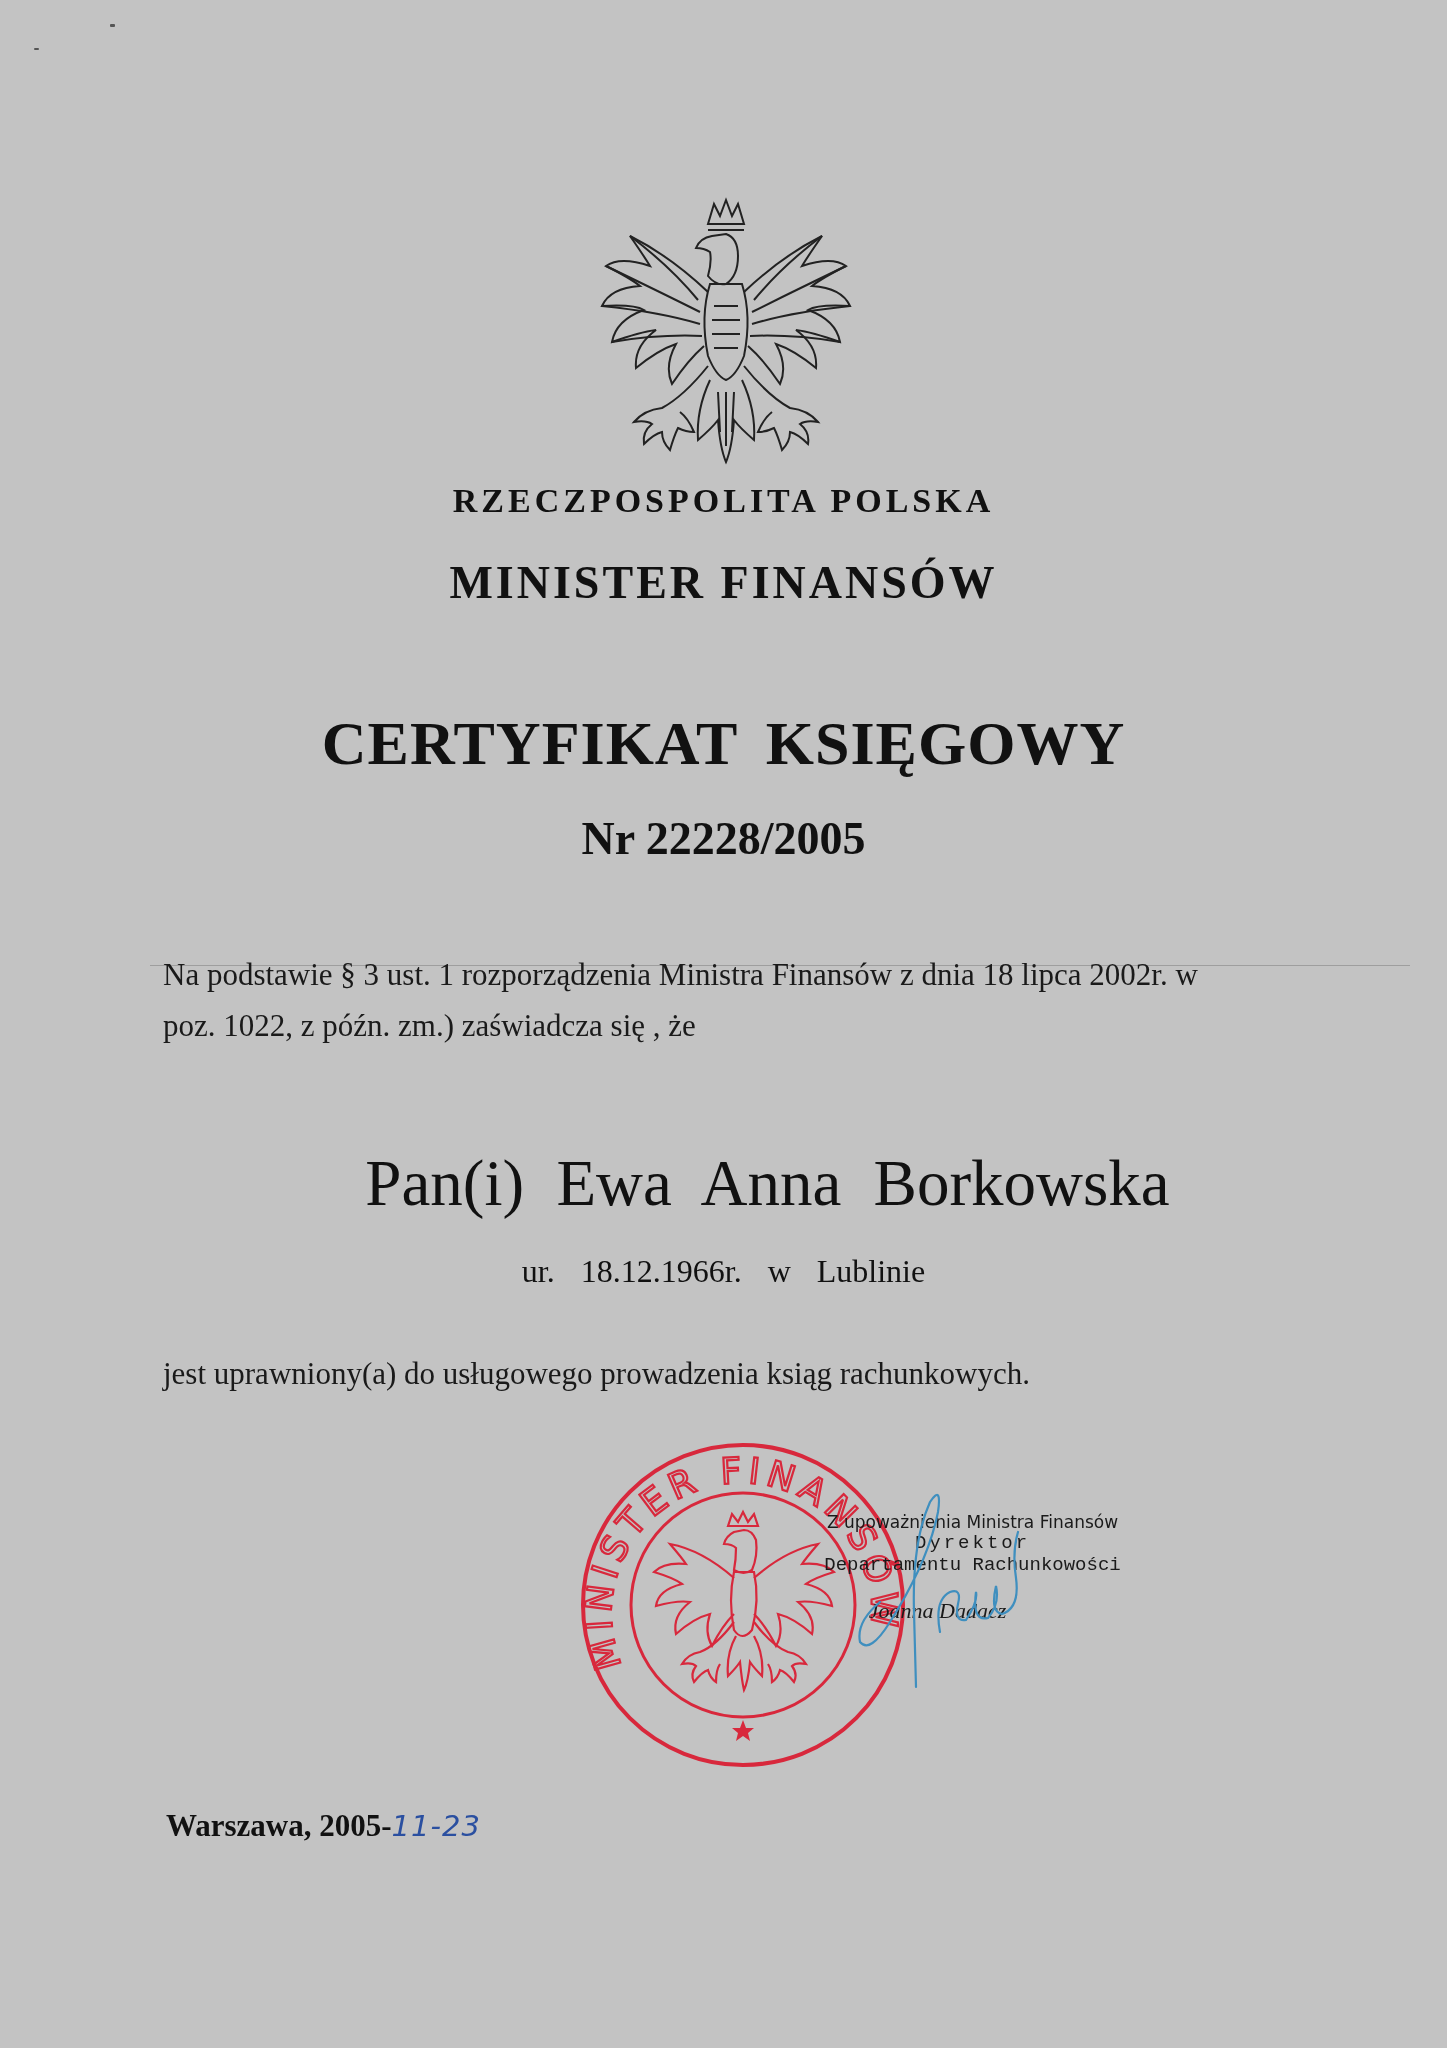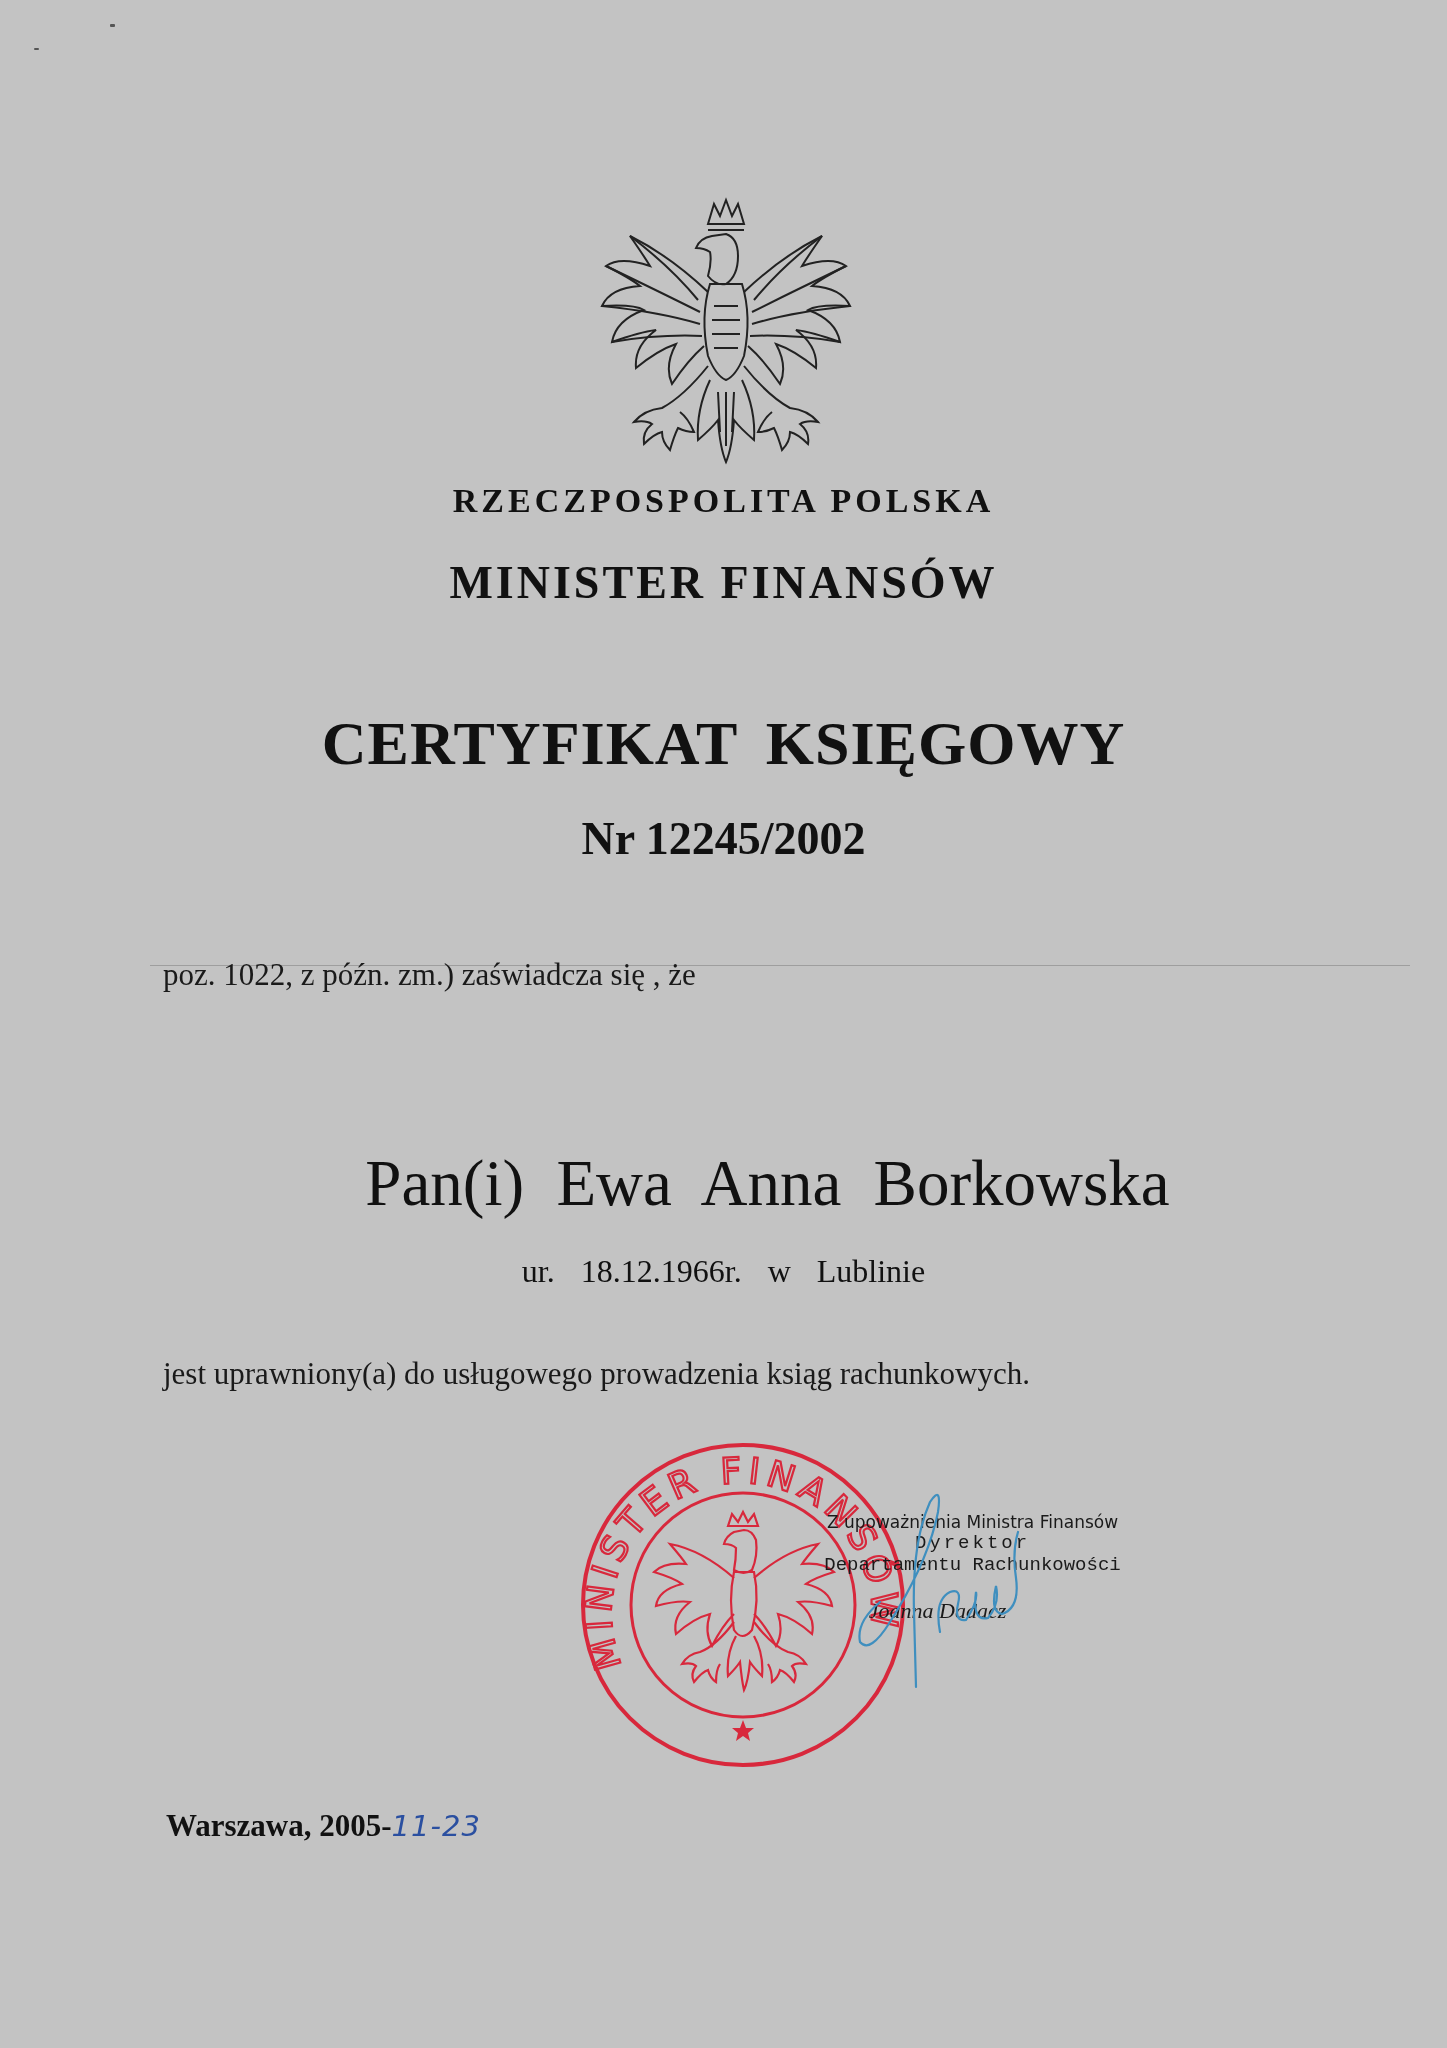--- a/index.html
+++ b/index.html
@@ -59,23 +59,24 @@
 
     <path d="M108 170 Q84 200 62 212 Q44 214 34 226 Q46 224 52 228 Q42 236 44 248 Q54 238 62 236 Q62 246 70 254 Q74 240 78 232 Q86 236 94 236 Q88 222 80 216"></path>
     <path d="M144 170 Q168 200 190 212 Q208 214 218 226 Q206 224 200 228 Q210 236 208 248 Q198 238 190 236 Q190 246 182 254 Q178 240 174 232 Q166 236 158 236 Q164 222 172 216"></path>
   </svg>
 </div>
 
 <div class="abs center h1" style="top:482px;">RZECZPOSPOLITA POLSKA</div>
 <div class="abs center h2" style="top:556px;">MINISTER FINANSÓW</div>
 
 <div class="abs center title" style="top:708px;">CERTYFIKAT  KSIĘGOWY</div>
-<div class="abs center num" style="top:812px;">Nr 12245/2002</div>
+<div class="abs center num" style="top:812px;">Nr 22228/2005</div>
 
 <div class="abs para" style="top:949px;">
+  <div>Na podstawie § 3 ust. 1 rozporządzenia Ministra Finansów z dnia 18 lipca 2002r. w</div>
   <div>poz. 1022, z późn. zm.) zaświadcza się , że</div>
 </div>
 
 <div class="abs center name" style="top:1146px;">Pan(i)  Ewa  Anna  Borkowska</div>
 <div class="abs center born" style="top:1253px;">ur.  18.12.1966r.  w  Lublinie</div>
 
 <div class="abs entitled" style="top:1356px;">jest uprawniony(a) do usługowego prowadzenia ksiąg rachunkowych.</div>
 
 <div class="abs" style="left:578px;top:1440px;width:330px;height:330px;">
   <svg width="330" height="330" viewBox="0 0 330 330">

